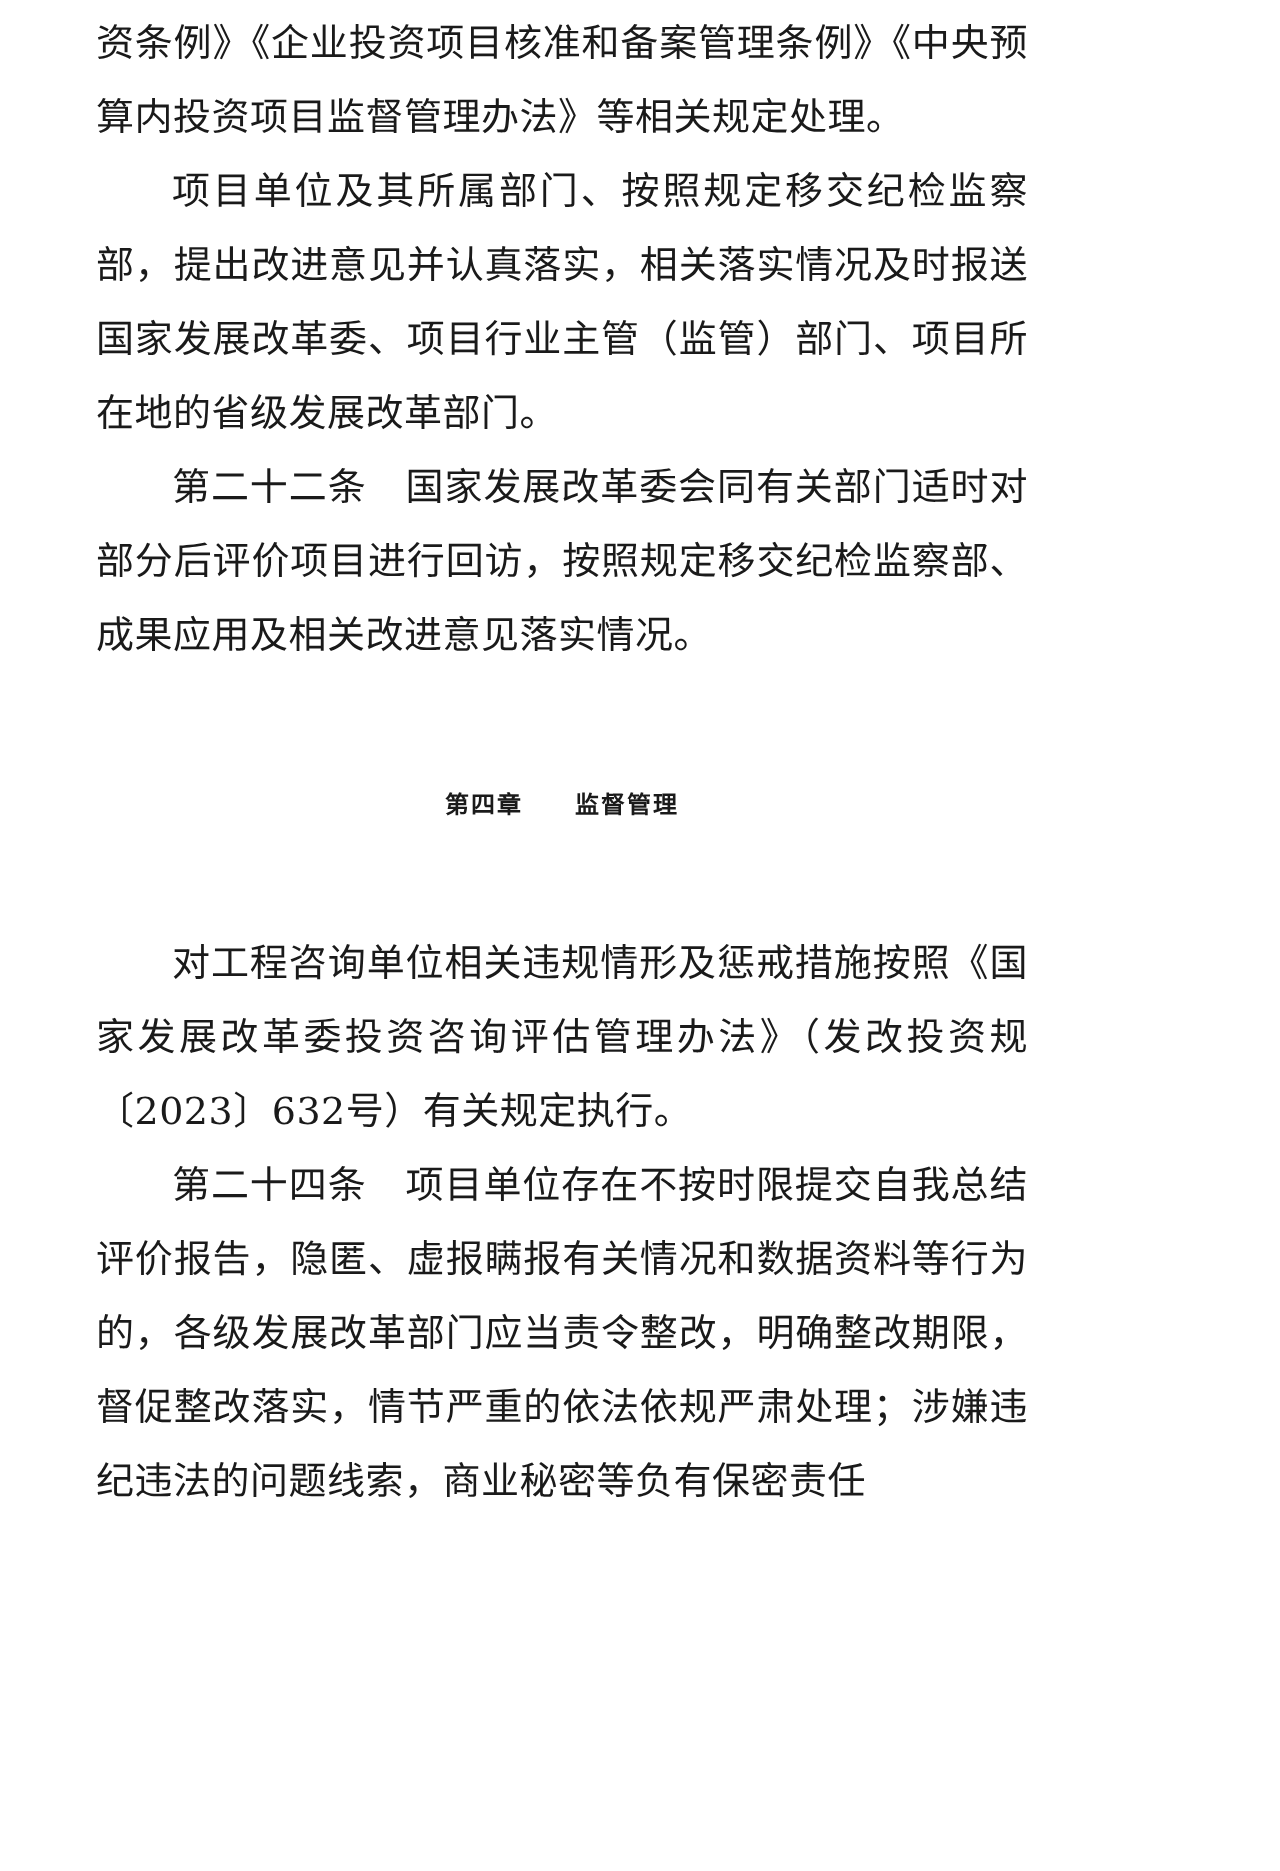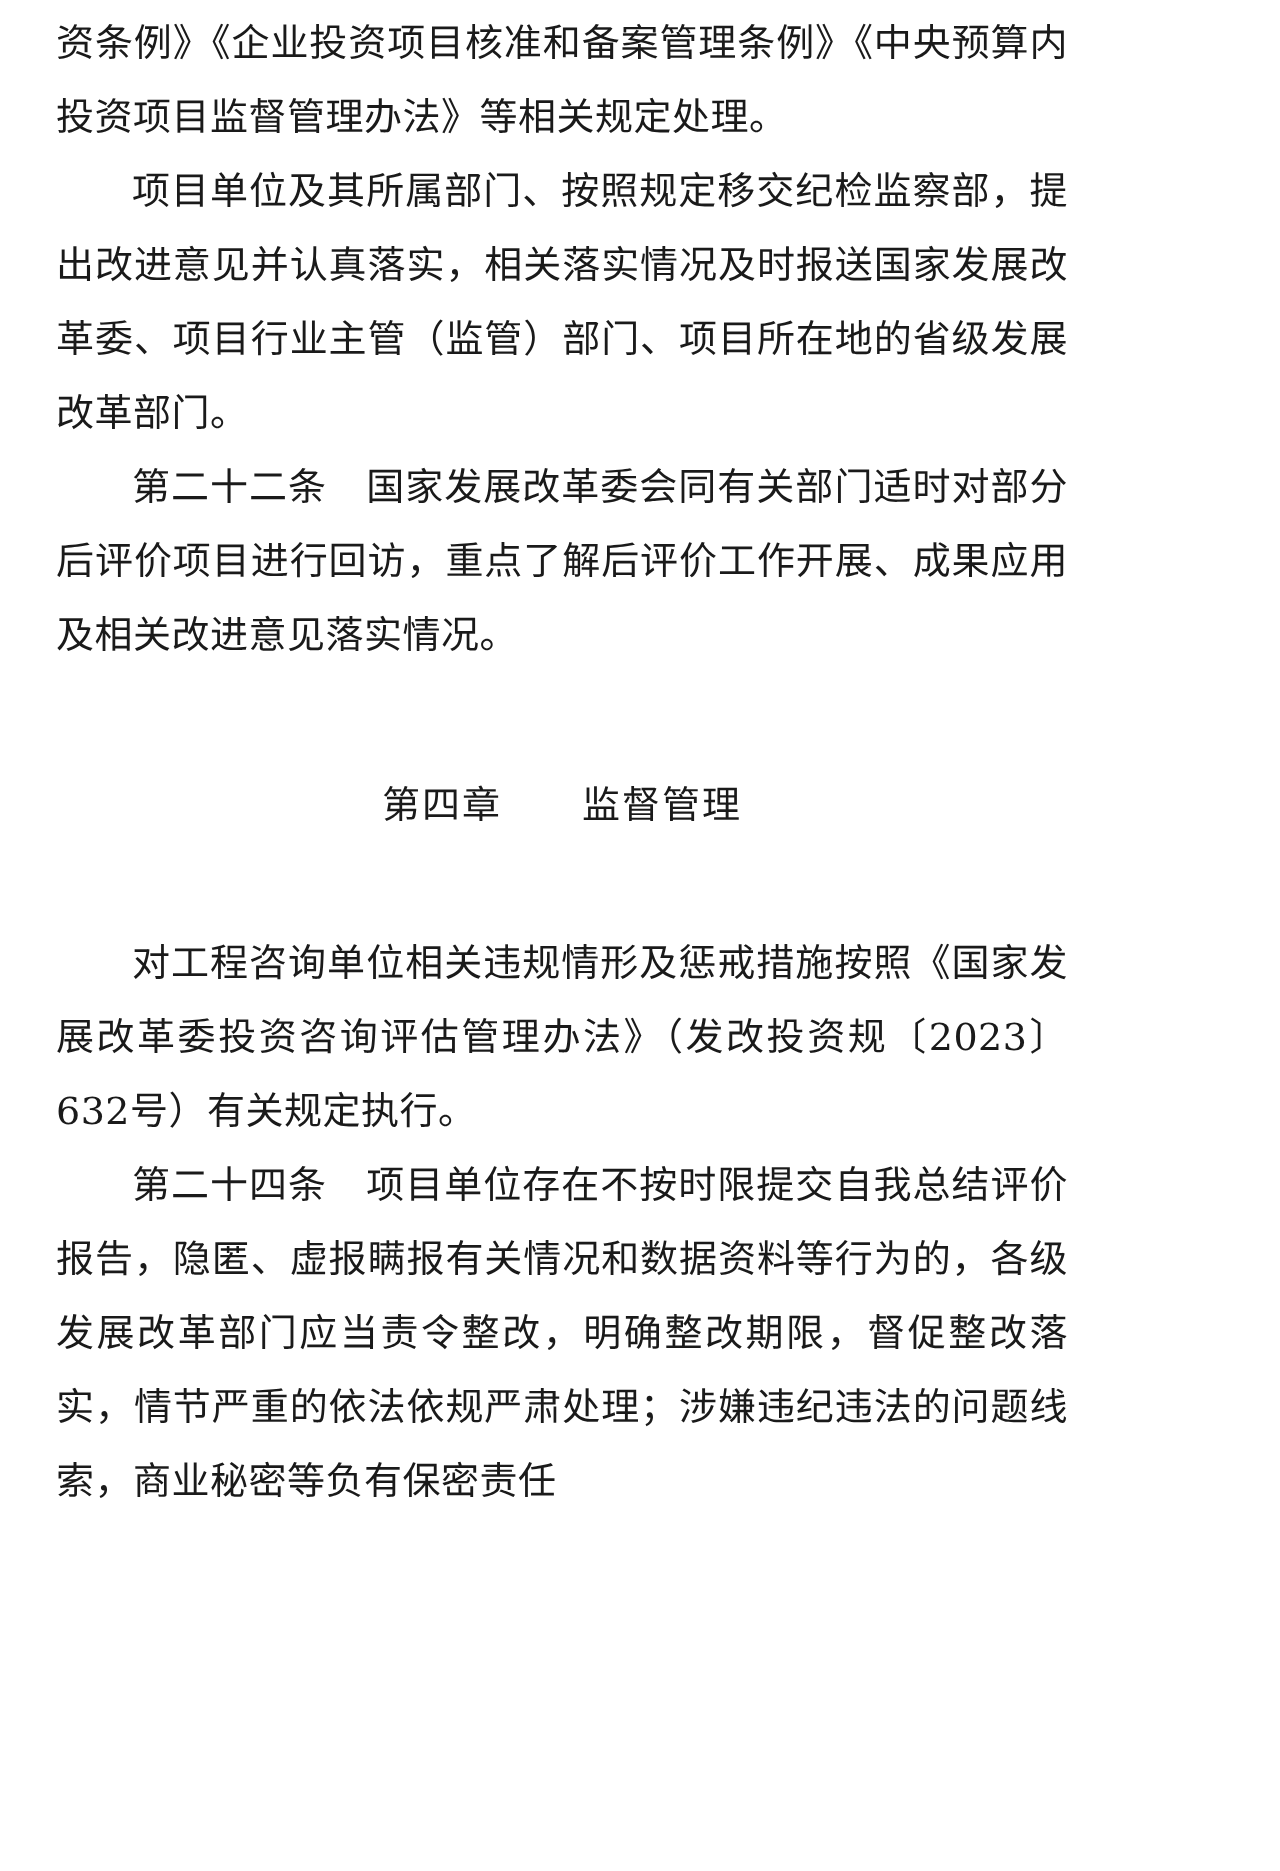--- a/index.html
+++ b/index.html
@@ -12,63 +12,63 @@
     height: 1871px;
     font-family: "DejaVu Serif", "Liberation Serif", serif;
     color: #1a1a1a;
     overflow: hidden;
   }
   .page {
     position: relative;
     width: 1124px;
     height: 1871px;
     box-sizing: border-box;
-    padding: 0 56px;
+    padding: 0 96px;
   }
   .doc-body {
     padding-top: 6px;
   }
   p.para {
     margin: 0;
     font-size: 38px;
     line-height: 74px;
     letter-spacing: 0.5px;
     text-align: justify;
     text-justify: inter-ideograph;
     text-indent: 0;
   }
   p.indent {
     text-indent: 76px;
   }
   .heading {
     margin: 0;
-    font-size: 38px;
+    font-size: 24px;
     line-height: 74px;
-    font-weight: normal;
+    font-weight: bold;
     text-align: center;
     letter-spacing: 2px;
   }
   .gap-before-heading {
     height: 96px;
   }
   .gap-after-heading {
     height: 84px;
   }
 </style>
 </head>
 <body>
 
 <div class="page">
   <div class="doc-body">
 
     <p class="para">资条例》《企业投资项目核准和备案管理条例》《中央预算内投资项目监督管理办法》等相关规定处理。</p>
 
     <p class="para indent">项目单位及其所属部门、按照规定移交纪检监察部，提出改进意见并认真落实，相关落实情况及时报送国家发展改革委、项目行业主管（监管）部门、项目所在地的省级发展改革部门。</p>
 
-    <p class="para indent">第二十二条　国家发展改革委会同有关部门适时对部分后评价项目进行回访，重点了解后评价工作开展、成果应用及相关改进意见落实情况。</p>
+    <p class="para indent">第二十二条　国家发展改革委会同有关部门适时对部分后评价项目进行回访，按照规定移交纪检监察部、成果应用及相关改进意见落实情况。</p>
 
     <div class="gap-before-heading"></div>
 
     <h2 class="heading">第四章　　监督管理</h2>
 
     <div class="gap-after-heading"></div>
 
 
     <p class="para indent">对工程咨询单位相关违规情形及惩戒措施按照《国家发展改革委投资咨询评估管理办法》（发改投资规〔2023〕632号）有关规定执行。</p>
 

